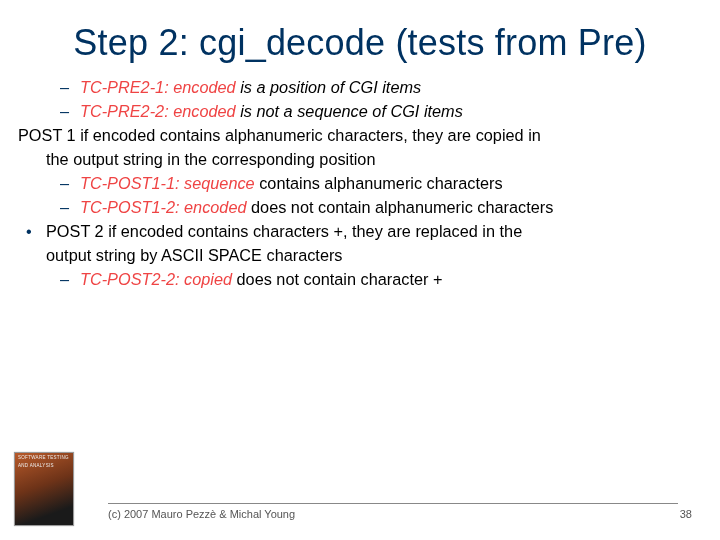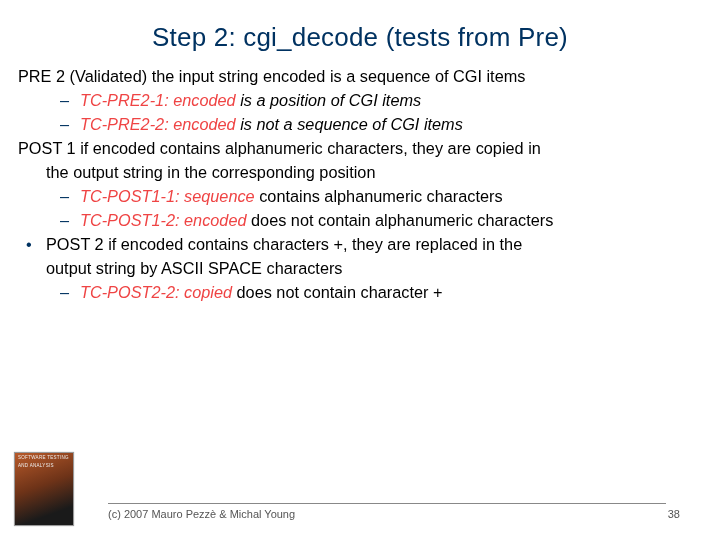--- a/index.html
+++ b/index.html
@@ -14,21 +14,21 @@
     position: relative;
   }
   .slide {
     position: relative;
     width: 720px;
     height: 540px;
     box-sizing: border-box;
   }
   .title {
     font-family: Verdana, Geneva, sans-serif;
-    font-size: 26px;
+    font-size: 36px;
     color: #003261;
     text-align: center;
     padding-top: 22px;
     padding-bottom: 12px;
     font-weight: normal;
     letter-spacing: 0.2px;
   }
   .body {
     padding: 0 18px 0 18px;
     font-size: 16.3px;
@@ -63,21 +63,21 @@
     position: absolute;
     left: 42px;
     top: 0;
     color: #003261;
   }
   .ital { font-style: italic; }
   .green { color: #ef4444; }
   .footer {
     position: absolute;
     left: 0;
-    right: 12px;
+    right: 0;
     bottom: 20px;
     padding: 0 22px 0 108px;
   }
   .footer-line {
     border-top: 1px solid #888;
     margin-bottom: 4px;
     margin-right: 20px;
   }
   .footer-row {
     display: flex;
@@ -109,21 +109,20 @@
 </style>
 </head>
 <body>
 
 <div class="slide">
 
   <div class="title">Step 2: cgi_decode (tests from Pre)</div>
 
   <div class="body">
 
-    <div class="lvl1">PRE 2 (Validated) the input string encoded is a sequence of CGI items</div>
     <div class="lvl2">
       <span class="ital green">TC-PRE2-1: encoded</span><span class="ital"> is a position of CGI items</span>
     </div>
     <div class="lvl2">
       <span class="ital green">TC-PRE2-2: encoded</span><span class="ital"> is not a sequence of CGI items</span>
     </div>
 
     <div class="lvl1">POST 1 if encoded contains alphanumeric characters, they are copied in</div>
     <div class="lvl1 continuation">the output string in the corresponding position</div>
     <div class="lvl2">

